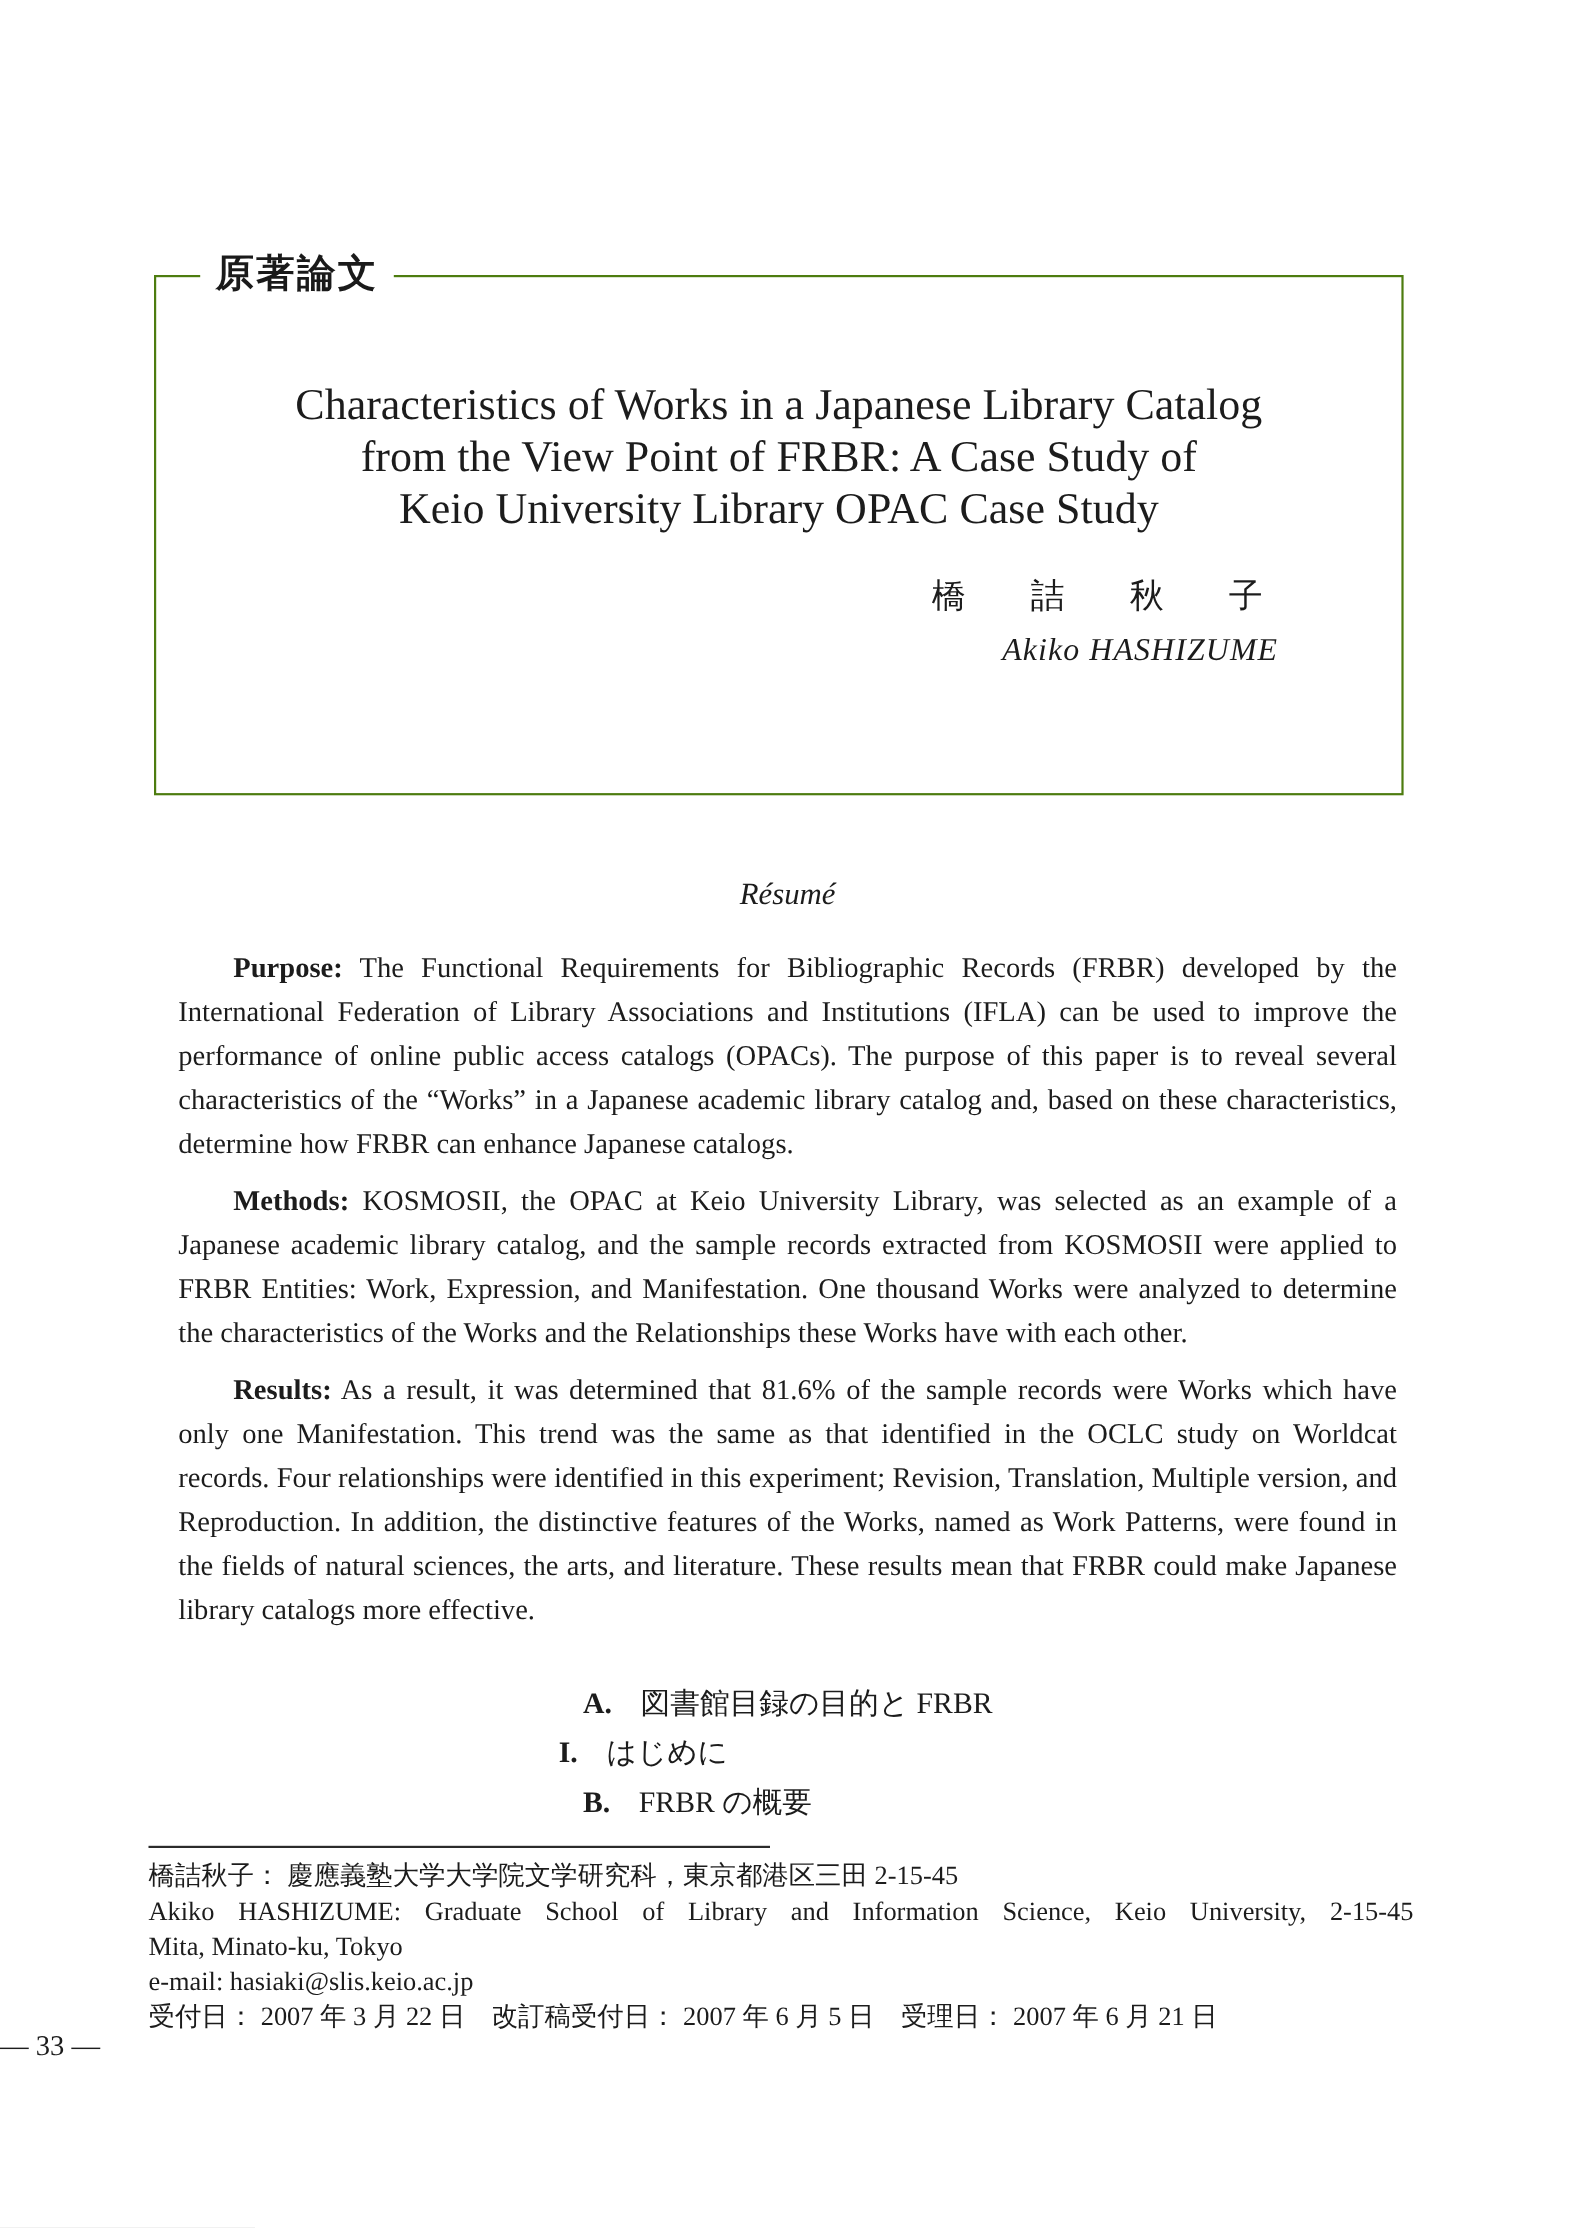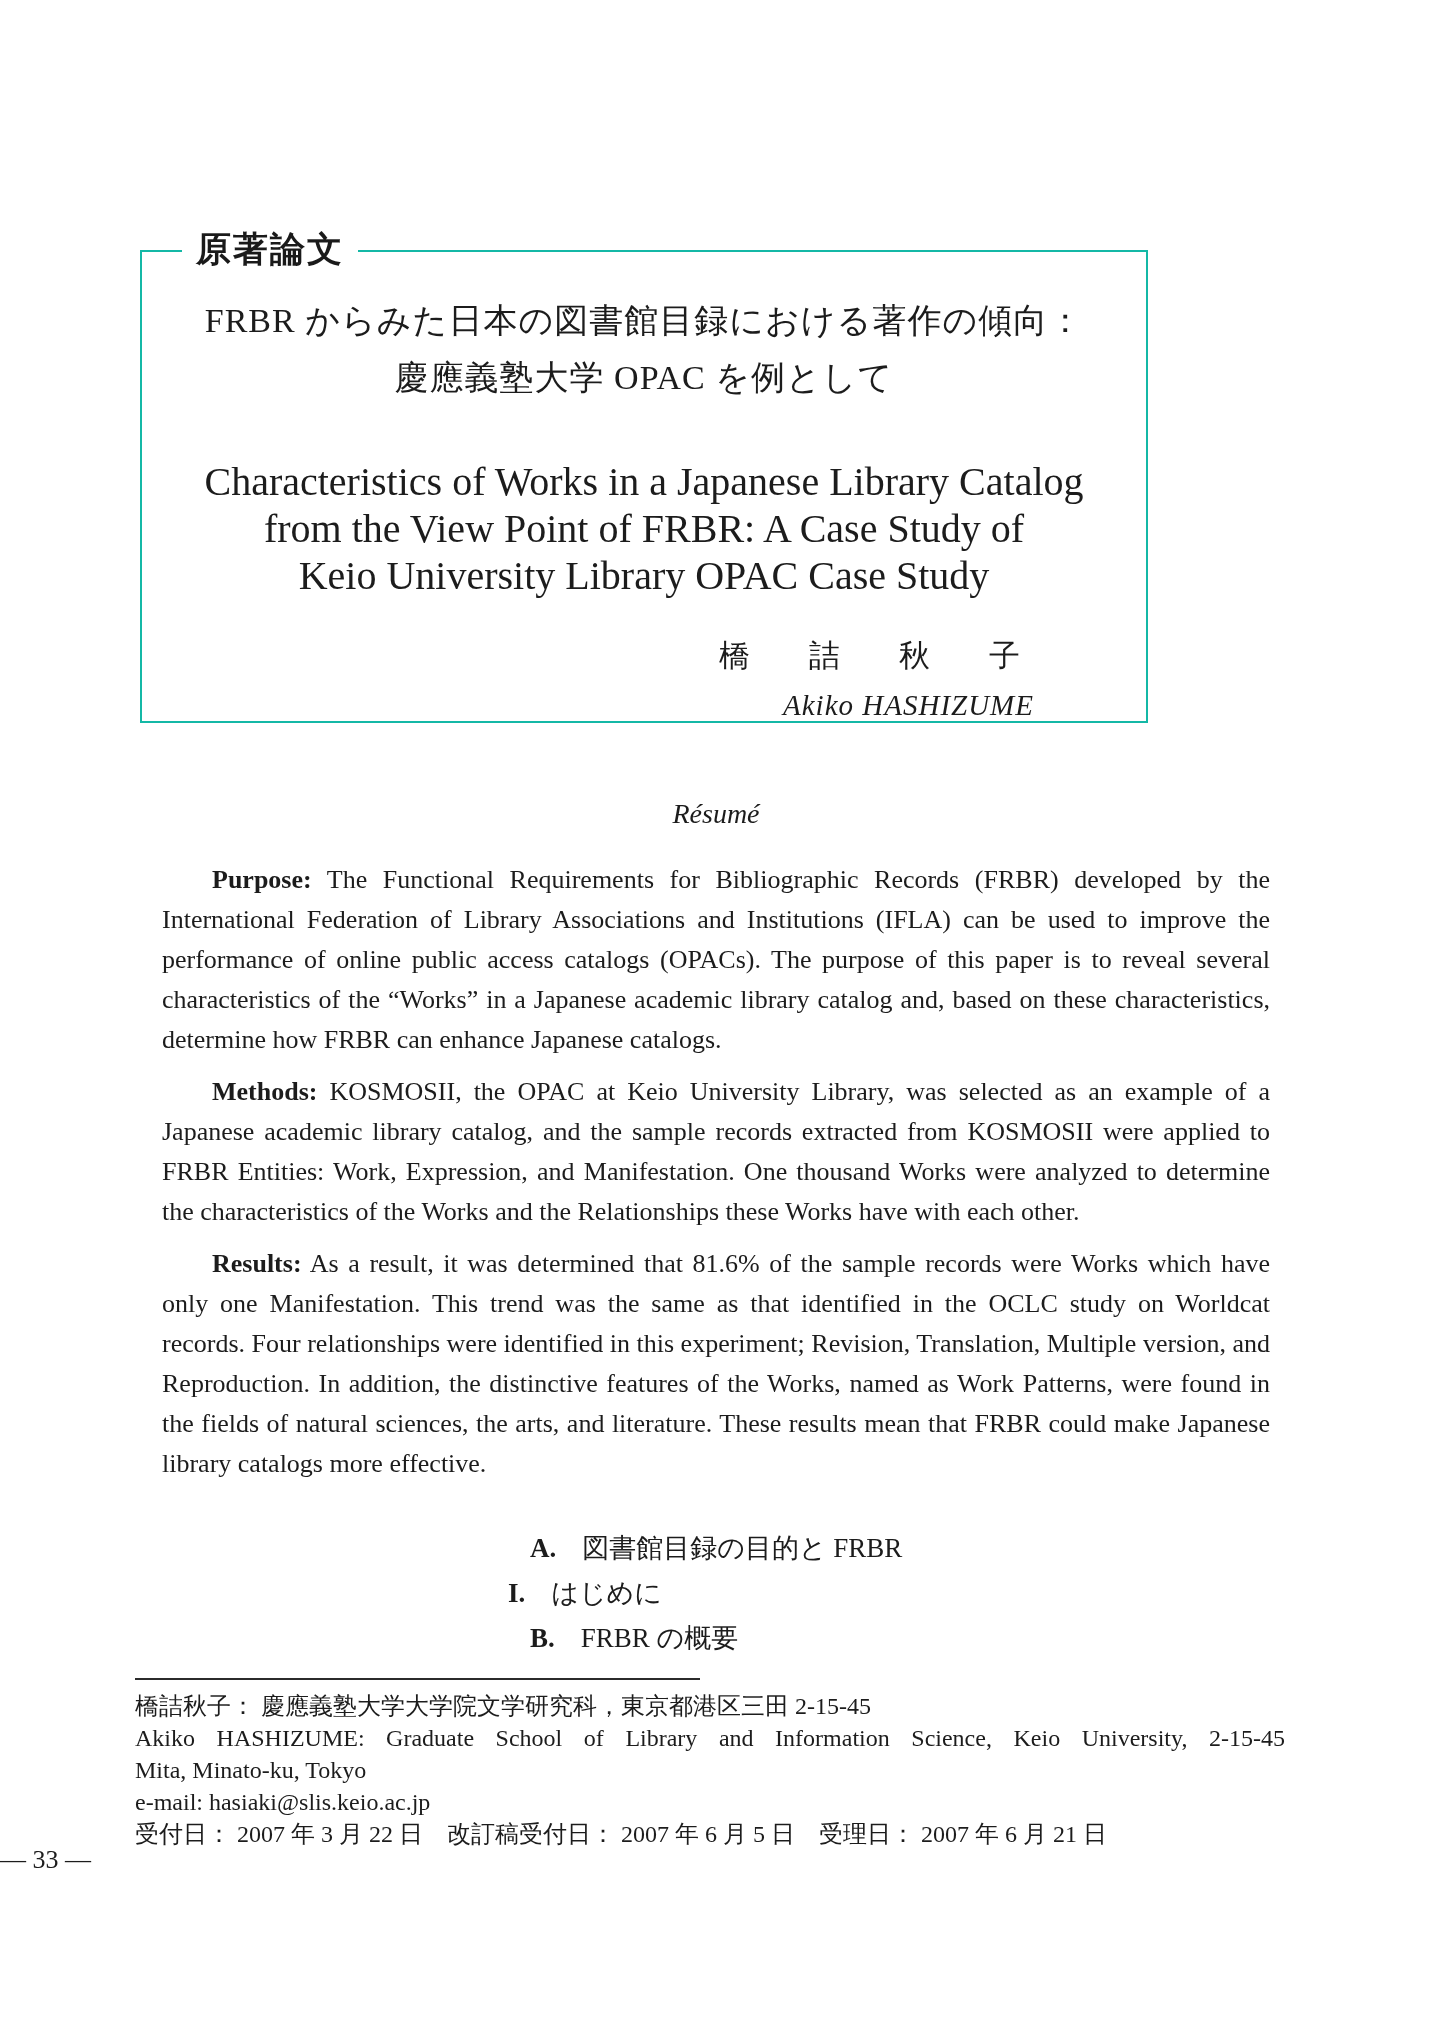--- a/index.html
+++ b/index.html
@@ -12,23 +12,23 @@
     color: #1c1c1c;
     font-family: "Liberation Serif", "DejaVu Serif", serif;
     overflow: hidden;
   }
 
   
   .title-box {
     position: absolute;
     left: 140px;
     top: 250px;
-    width: 1008px;
+    width: 1136px;
     height: 473px;
-    border: 2px solid #14b8a6;
+    border: 2px solid #4d7c0f;
     box-sizing: border-box;
     background: #ffffff;
   }
   .article-label {
     position: absolute;
     top: -27px;
     left: 40px;
     background: #ffffff;
     padding: 0 14px;
     font-family: "DejaVu Sans", "Liberation Sans", sans-serif;
@@ -106,24 +106,20 @@
 </style>
 </head>
 <body>
 
 <div class="page">
 
   <div class="title-box">
     <div class="article-label">原著論文</div>
 
     <div class="box-content">
-      <div class="title-ja">
-        <div>FRBR からみた日本の図書館目録における著作の傾向：</div>
-        <div>慶應義塾大学 OPAC を例として</div>
-      </div>
 
       <div class="title-en">
         <div>Characteristics of Works in a Japanese Library Catalog</div>
         <div>from the View Point of FRBR: A Case Study of</div>
         <div>Keio University Library OPAC Case Study</div>
       </div>
 
       <div class="authors">
         <div class="author-ja">橋　詰　秋　子</div>
         <div class="author-en">Akiko HASHIZUME</div>

